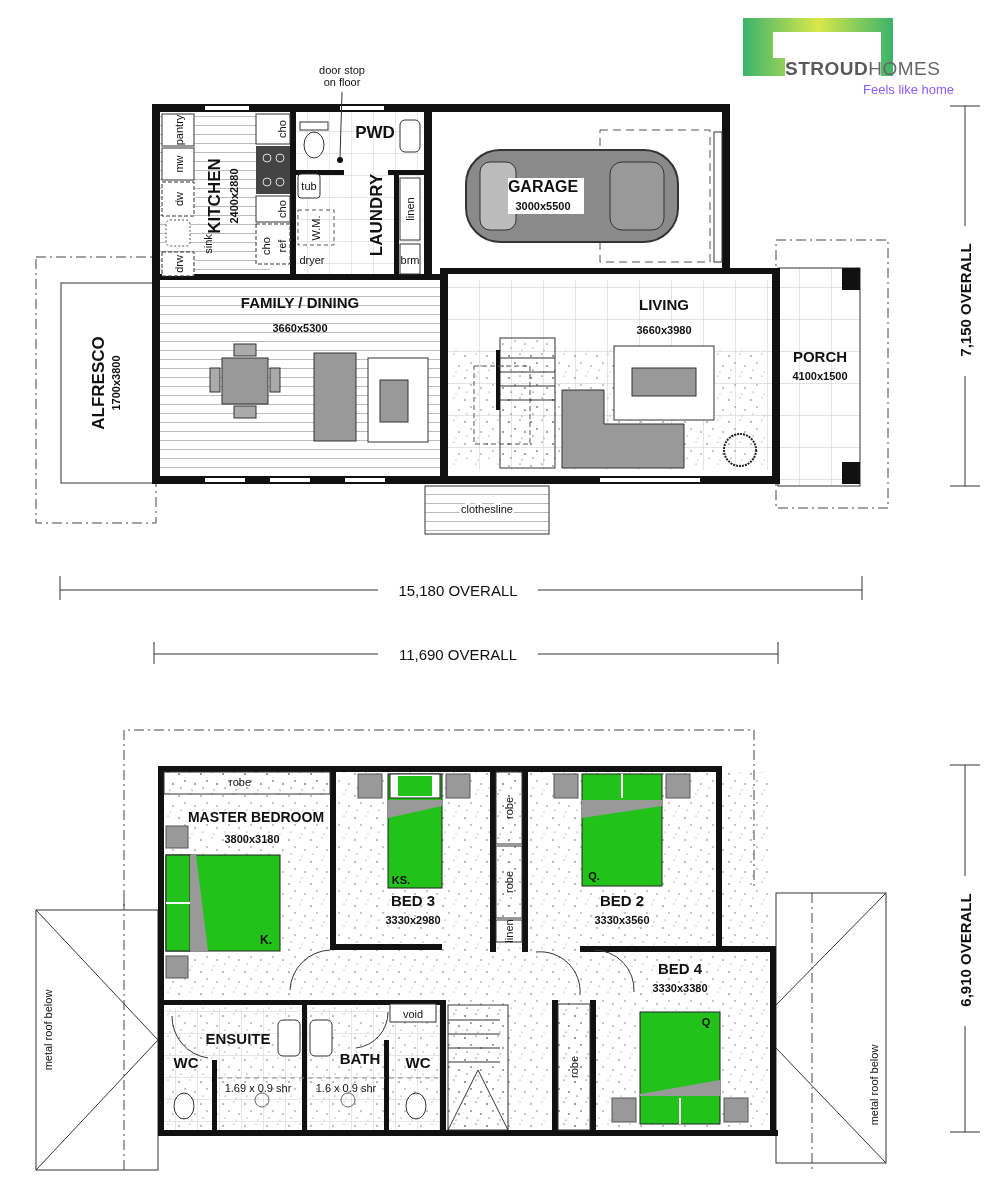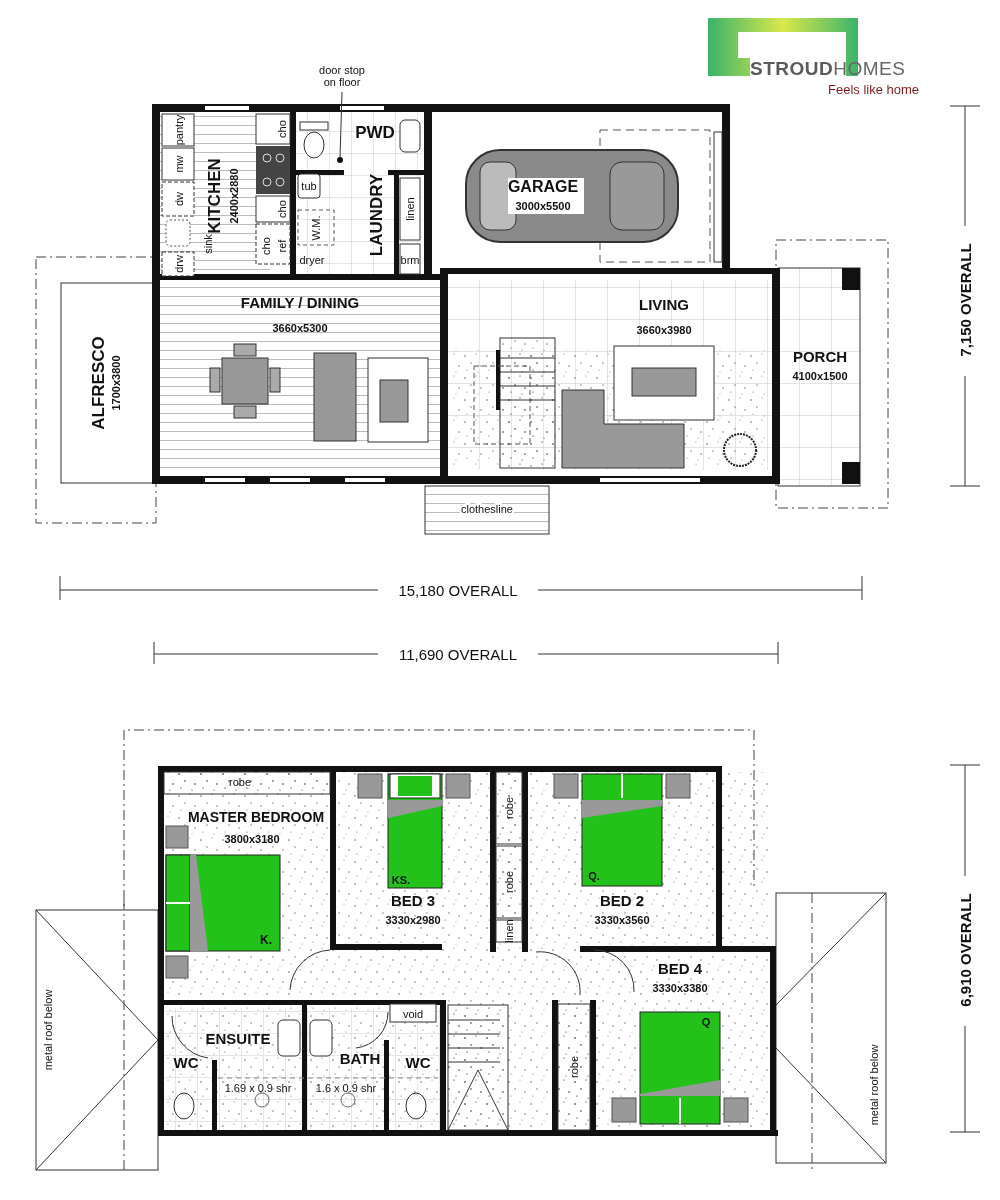--- a/index.html
+++ b/index.html
@@ -2,25 +2,25 @@
 <html><head>
 <meta charset="utf-8">
 <style>
   html,body{margin:0;padding:0;background:#fff;}
   body{width:1000px;height:1200px;position:relative;overflow:hidden;font-family:"Liberation Sans",sans-serif;}
   svg{position:absolute;left:0;top:0;}
   .wall{fill:#111;}
   .lbl{font-family:"Liberation Sans",sans-serif;font-weight:bold;fill:#111;}
   .dim{font-family:"Liberation Sans",sans-serif;fill:#111;}
   .sm{font-family:"Liberation Sans",sans-serif;fill:#111;font-size:11px;}
-  .logo{position:absolute;left:708px;top:18px;width:230px;height:86px;}
+  .logo{position:absolute;left:743px;top:18px;width:230px;height:86px;}
   .logo-bar{position:absolute;left:0;top:0;width:150px;height:58px;}
   .logo-name{position:absolute;left:42px;top:40px;font-size:19px;letter-spacing:0.5px;color:#666;white-space:nowrap;}
   .logo-name b{font-weight:900;color:#5a5a5a;}
-  .logo-tag{position:absolute;left:120px;top:64px;font-size:13px;color:#7f1d1d;white-space:nowrap;}
+  .logo-tag{position:absolute;left:120px;top:64px;font-size:13px;color:#8b5cf6;white-space:nowrap;}
 </style>
 </head>
 <body>
 
 <div class="logo">
   <svg class="logo-bar" width="150" height="58">
     <defs>
       <linearGradient id="lg" x1="0" x2="1" y1="0" y2="0">
         <stop offset="0" stop-color="#3bb36b"></stop>
         <stop offset="0.5" stop-color="#d9e84a"></stop>

